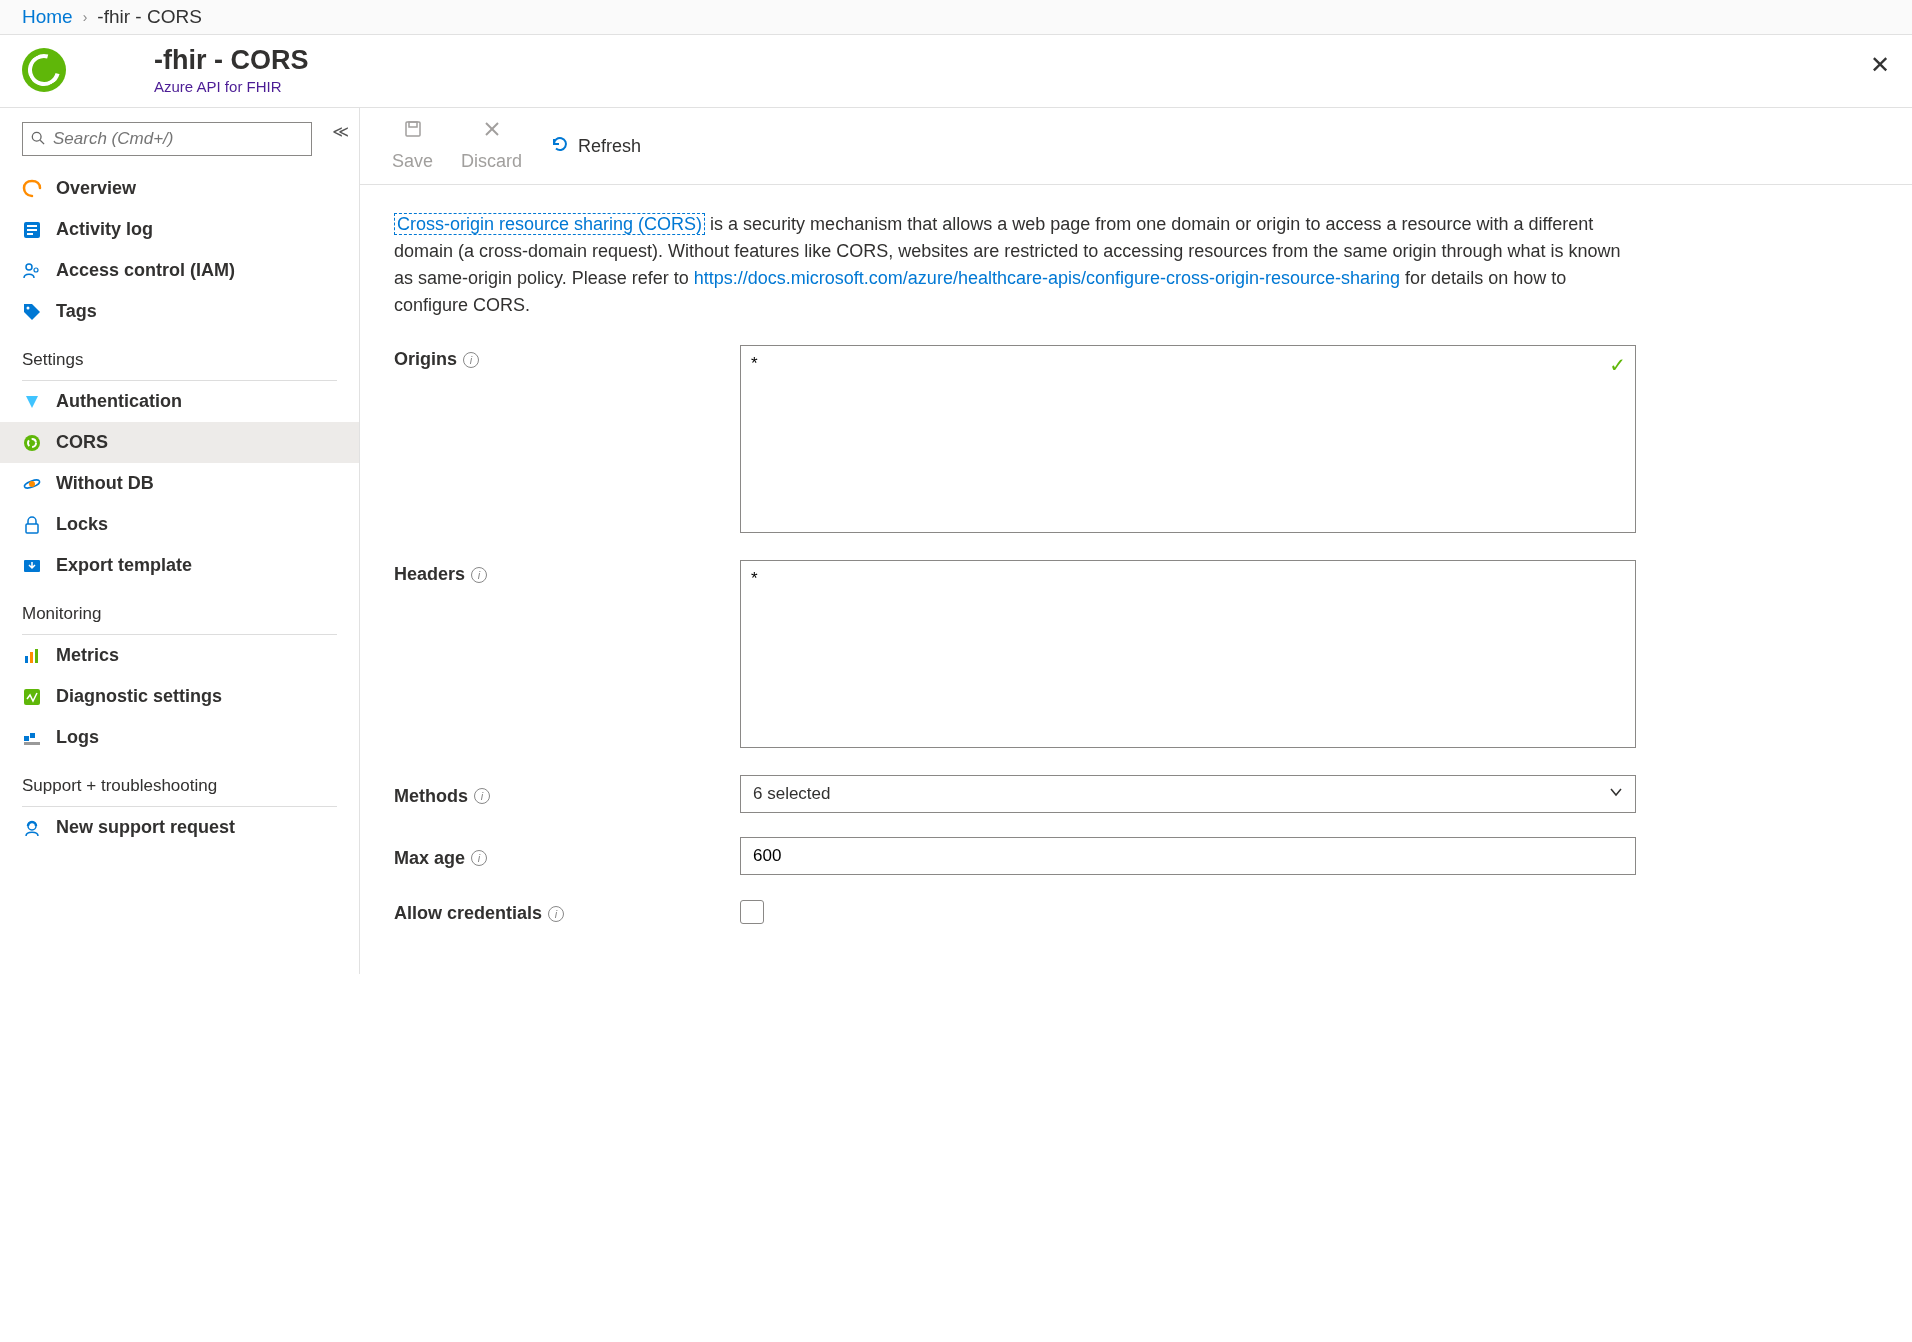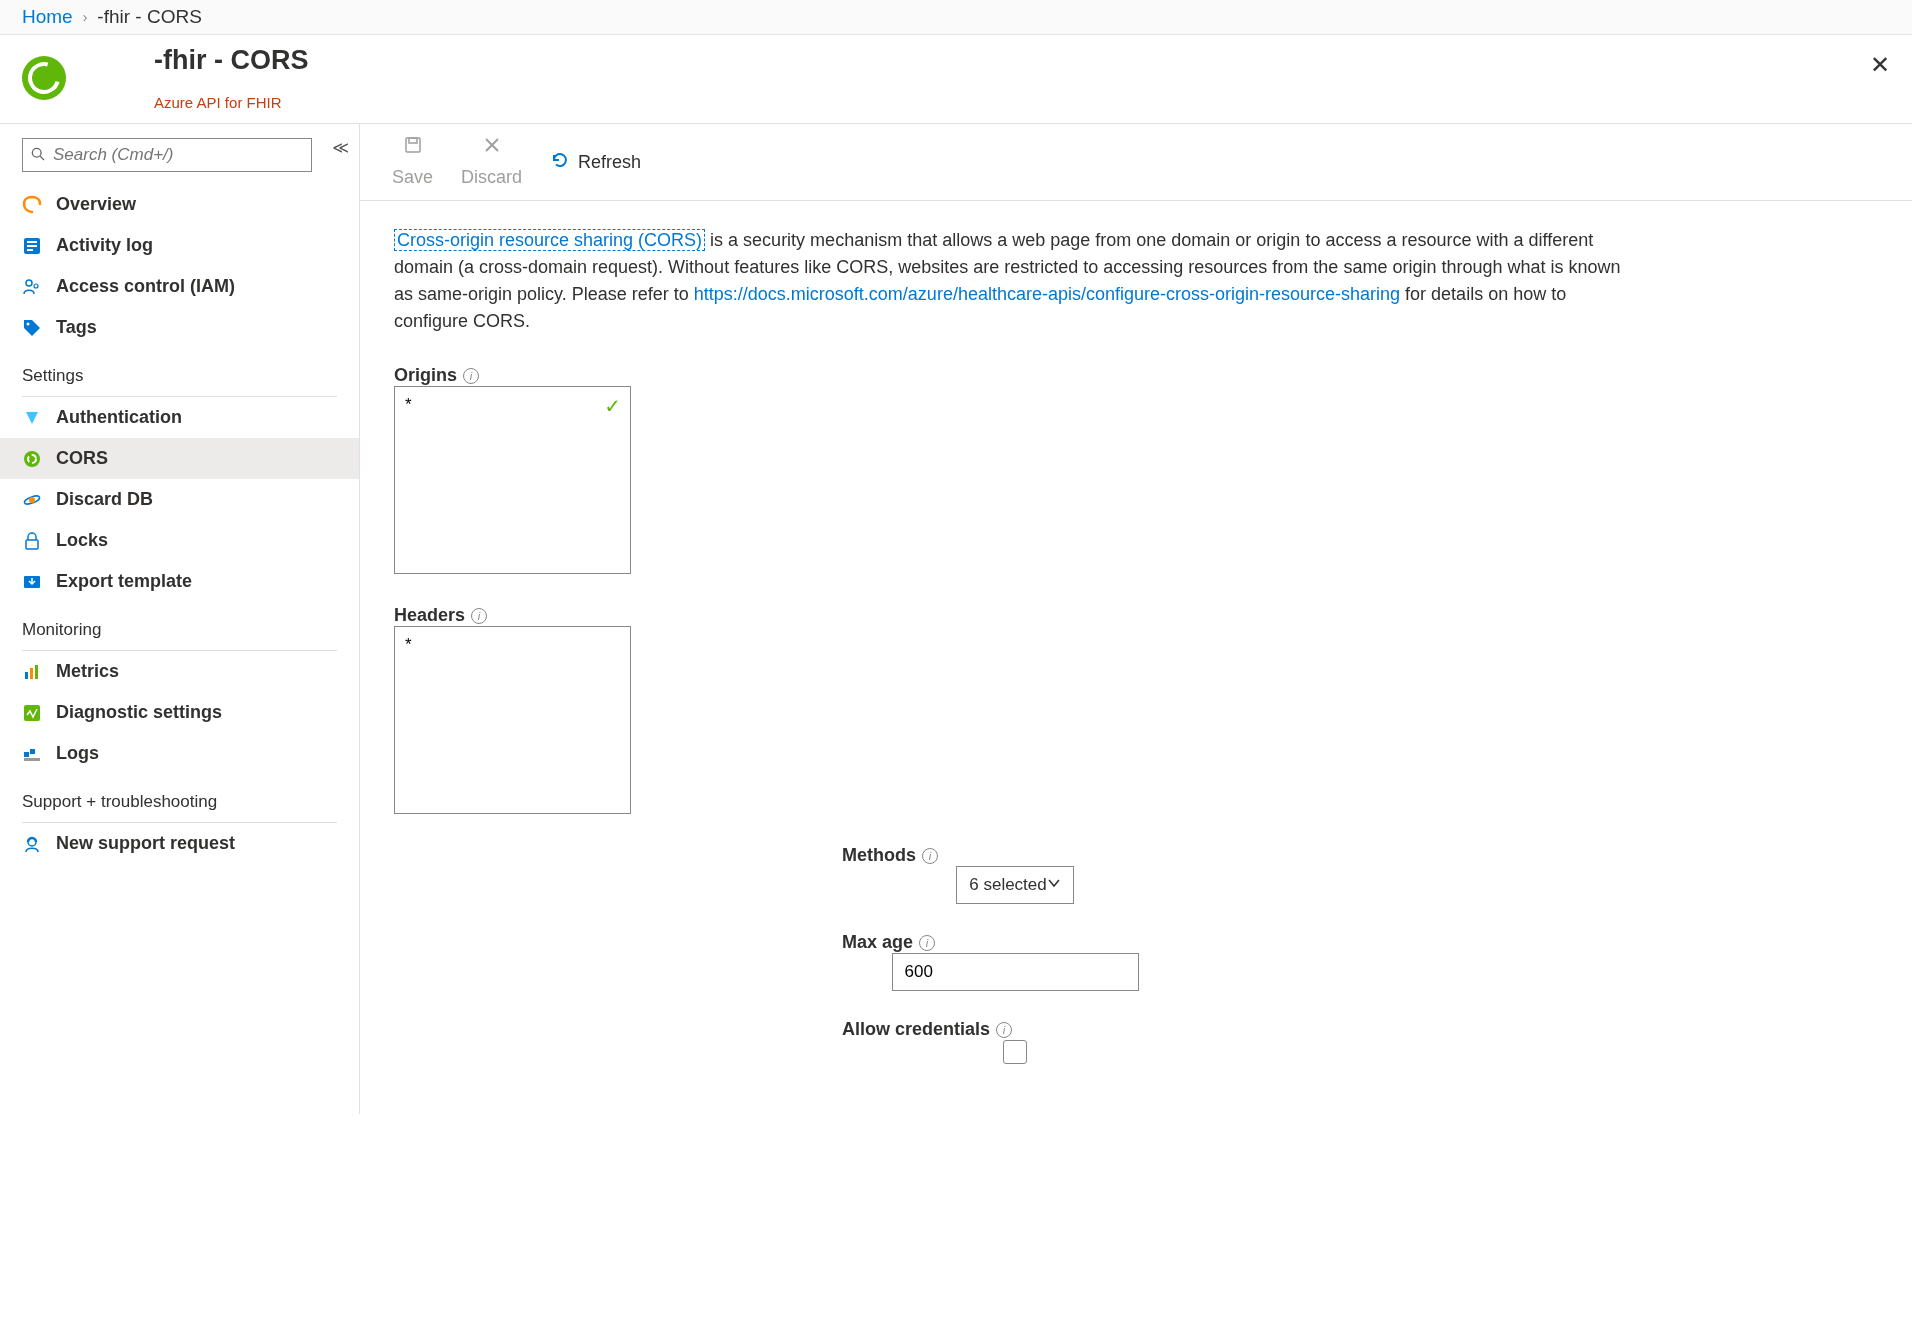--- a/index.html
+++ b/index.html
@@ -39,21 +39,21 @@
   .header-icon::before {
     content:"";
     position:absolute; inset:6px;
     border:4px solid #fff;
     border-radius:50%;
     border-right-color: transparent;
     transform: rotate(-30deg);
   }
   .header-titles { margin-left: 70px; }
   .header-titles h1 { font-size: 27px; font-weight: 700; }
-  .header-titles .sub { font-size: 15px; color: #c2410c; margin-top:18px;}
+  .header-titles .sub { font-size: 15px; color: #4c1d95; margin-top:2px;}
   .close-x {
     position:absolute; right:22px; top:16px;
     font-size:24px; color:#333; cursor:pointer; font-weight:300;
   }
   .body {
     display: flex;
   }
   .sidebar {
     width: 360px;
     border-right: 1px solid #e1e1e1;
@@ -128,21 +128,20 @@
   }
   .desc a { color:#0078d4; text-decoration:none; }
   .desc .dashed {
     border:1px dashed #0078d4;
     padding:0 2px;
   }
   .form-row {
     display:flex;
     align-items:flex-start;
     margin-bottom: 24px;
-    flex-direction: column;
   }
   .form-label {
     width: 346px;
     font-size:18px;
     font-weight:600;
     display:flex; align-items:center; gap:6px;
     padding-top:4px;
   }
   .info-icon {
     width:16px; height:16px; border:1px solid #888; border-radius:50%;
@@ -275,21 +274,21 @@
         </span>
       <span>CORS</span>
     </div>
     <div class="nav-item">
       <span class="nav-icon">
           <svg width="20" height="20">
             <ellipse cx="10" cy="10" rx="8" ry="3" fill="none" stroke="#0078d4" stroke-width="1.5" transform="rotate(-20 10 10)"></ellipse>
             <circle cx="10" cy="10" r="3" fill="#ff8c00"></circle>
           </svg>
         </span>
-      <span>Discard DB</span>
+      <span>Without DB</span>
     </div>
     <div class="nav-item">
       <span class="nav-icon">
           <svg width="20" height="20">
             <rect x="4" y="9" width="12" height="9" rx="1" fill="none" stroke="#0078d4" stroke-width="1.5"></rect>
             <path d="M6 9 V6 a4 4 0 0 1 8 0 V9" fill="none" stroke="#0078d4" stroke-width="1.5"></path>
           </svg>
         </span>
       <span>Locks</span>
     </div>

